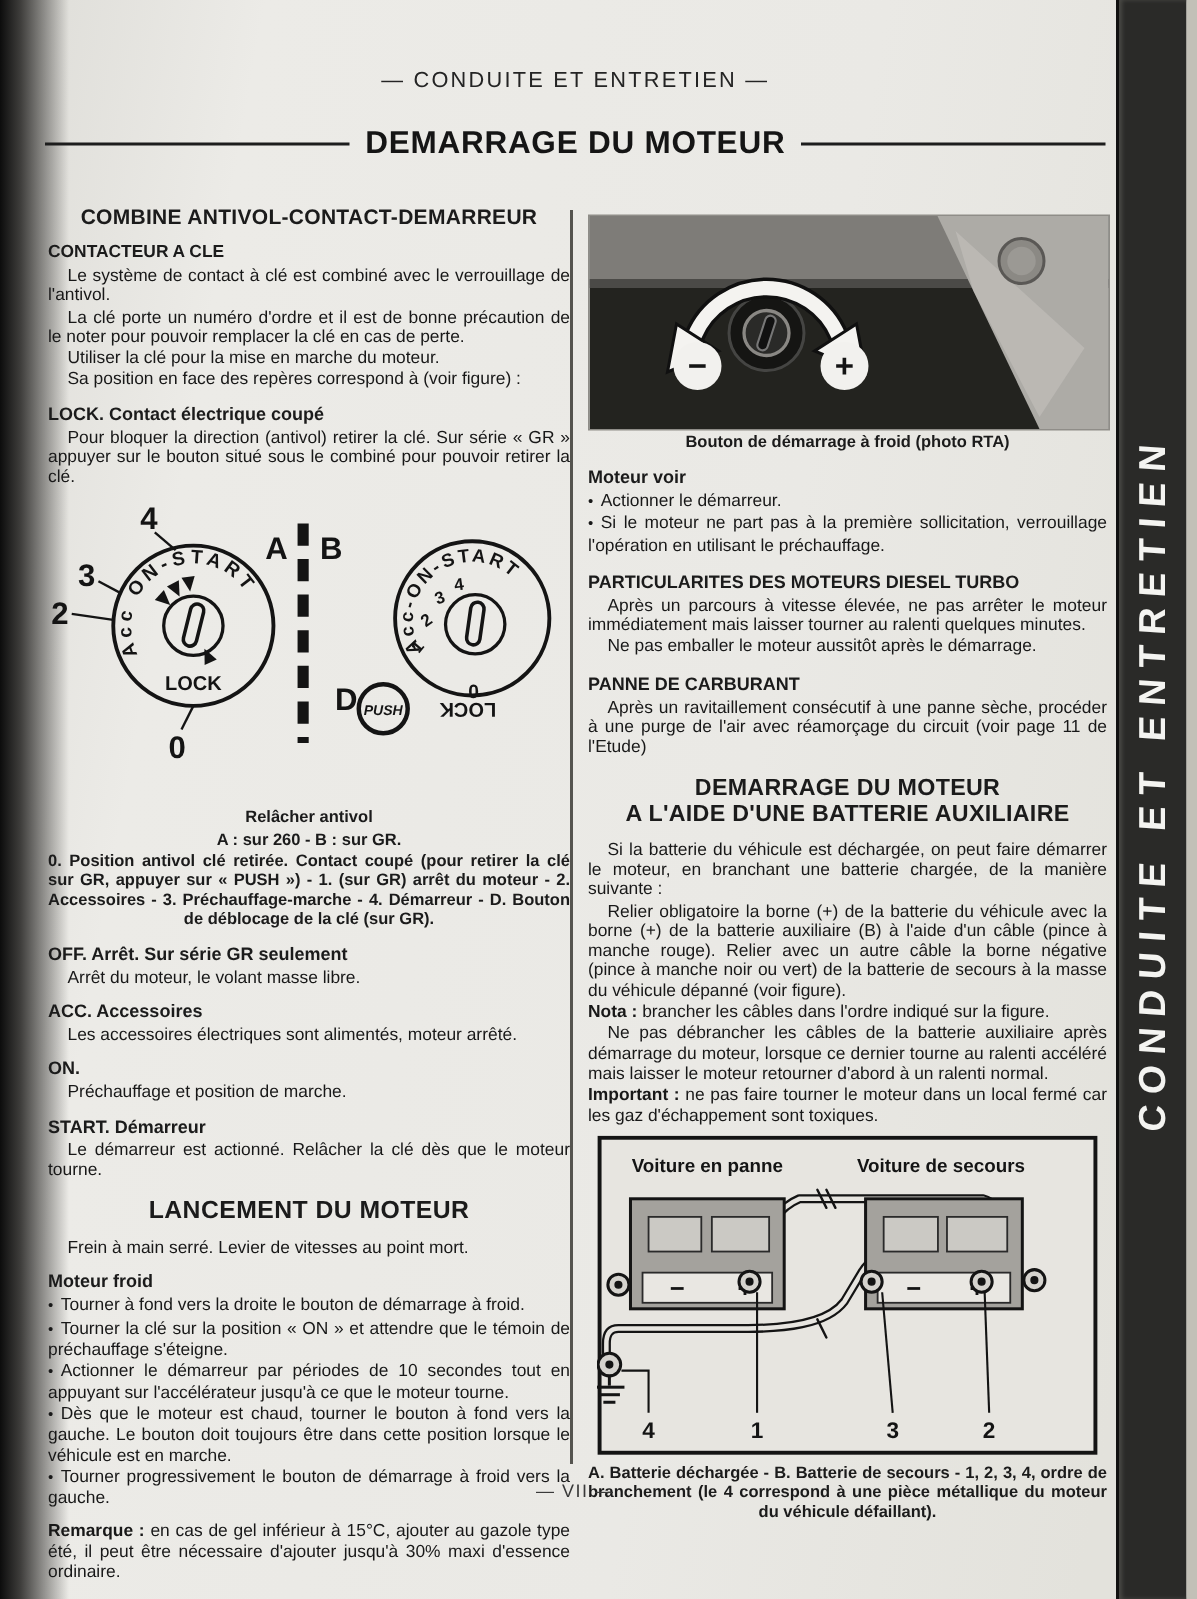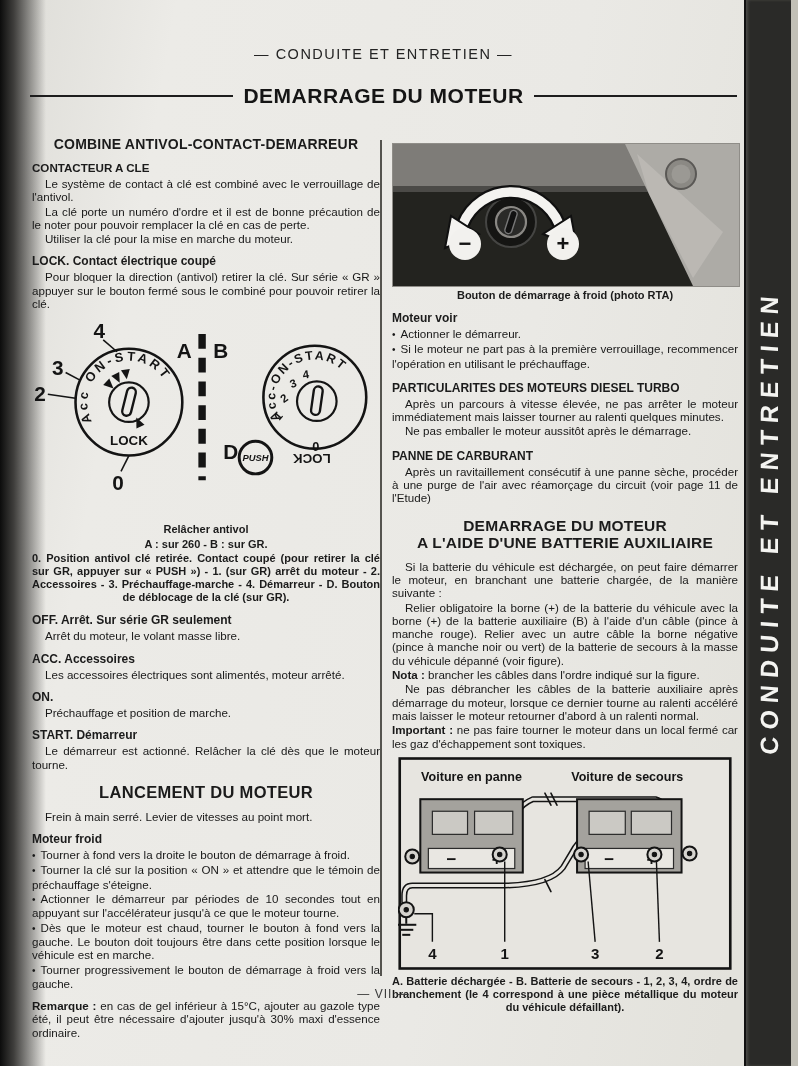--- a/index.html
+++ b/index.html
@@ -55,23 +55,24 @@
 
   <div class="divider"></div>
 
   <div class="col-left">
     <div class="h-box">COMBINE ANTIVOL-CONTACT-DEMARREUR</div>
 
     <div class="h-sub">CONTACTEUR A CLE</div>
     <p class="ind">Le système de contact à clé est combiné avec le verrouillage de l'antivol.</p>
     <p class="ind">La clé porte un numéro d'ordre et il est de bonne précaution de le noter pour pouvoir remplacer la clé en cas de perte.</p>
     <p class="ind">Utiliser la clé pour la mise en marche du moteur.</p>
+    <p class="ind">Sa position en face des repères correspond à (voir figure) :</p>
 
     <div class="h-sec">LOCK. Contact électrique coupé</div>
-    <p class="ind">Pour bloquer la direction (antivol) retirer la clé. Sur série « GR » appuyer sur le bouton fermé sous le combiné pour pouvoir retirer la clé.</p>
+    <p class="ind">Pour bloquer la direction (antivol) retirer la clé. Sur série « GR » appuyer sur le bouton situé sous le combiné pour pouvoir retirer la clé.</p>
 
     
     <svg class="figure" width="356" height="200" viewBox="0 0 360 200">
 
       <g>
         <circle cx="98" cy="85" r="54" fill="none" stroke="#141414" stroke-width="2.6"></circle>
         <circle cx="98" cy="85" r="20" fill="none" stroke="#141414" stroke-width="2.2"></circle>
         <rect x="93.5" y="70" width="9" height="29" rx="4.5" fill="none" stroke="#141414" stroke-width="2.4" transform="rotate(14 98 85)"></rect>
         <path id="arcL" d="M 63.6 109.1 A 42 42 0 1 1 135.1 104.7" fill="none"></path>
         <text font-size="13" font-weight="bold" letter-spacing="3">
@@ -176,21 +177,21 @@
       </g>
       <g>
         <circle cx="170" cy="100" r="16" fill="#f2f1ee"></circle>
         <text x="170" y="107" font-size="22" font-weight="bold" text-anchor="middle">+</text>
       </g>
     </svg>
     <div class="cap" style="margin-bottom:7px">Bouton de démarrage à froid (photo RTA)</div>
 
     <div class="h-sec">Moteur voir</div>
     <p class="b"><span class="bl">•</span><span>Actionner le démarreur.</span></p>
-    <p class="b"><span class="bl">•</span><span>Si le moteur ne part pas à la première verrouillage, recommencer l'opération en utilisant le préchauffage.</span></p>
+    <p class="b"><span class="bl">•</span><span>Si le moteur ne part pas à la première sollicitation, verrouillage l'opération en utilisant le préchauffage.</span></p>
 
     <div class="h-sec" style="margin-top:11px">PARTICULARITES DES MOTEURS DIESEL TURBO</div>
     <p class="ind">Après un parcours à vitesse élevée, ne pas arrêter le moteur immédiatement mais laisser tourner au ralenti quelques minutes.</p>
     <p class="ind">Ne pas emballer le moteur aussitôt après le démarrage.</p>
 
     <div class="h-sec" style="margin-top:11px">PANNE DE CARBURANT</div>
     <p class="ind">Après un ravitaillement consécutif à une panne sèche, procéder à une purge de l'air avec réamorçage du circuit (voir page 11 de l'Etude)</p>
 
     <div class="h-aux">
       <div>DEMARRAGE DU MOTEUR</div>

